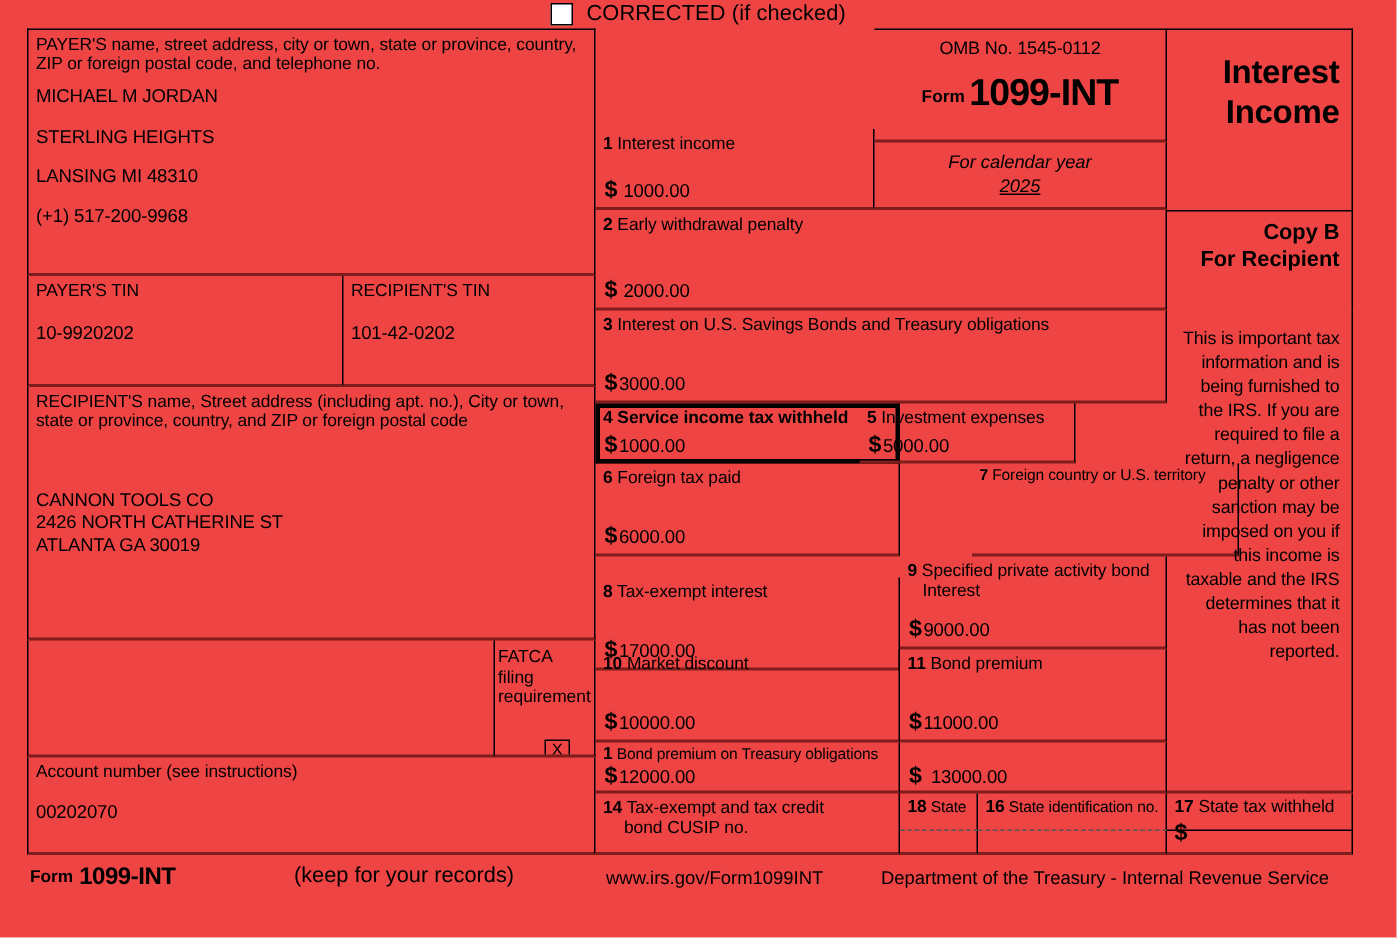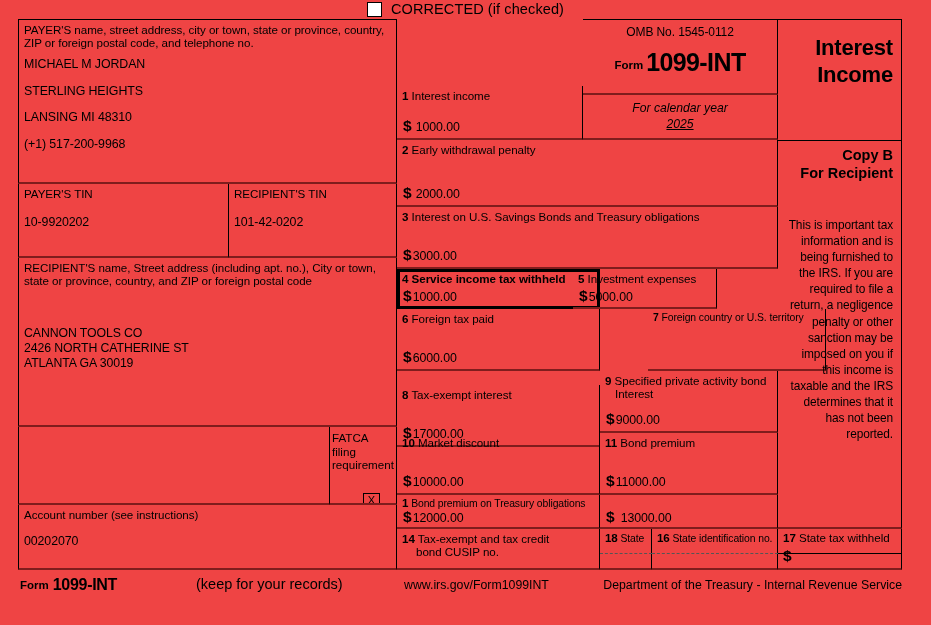--- a/index.html
+++ b/index.html
@@ -256,21 +256,21 @@
   }
   .f-url {
     position: absolute;
     left: 386px;
     top: 4px;
     font-size: 12.3px;
     white-space: nowrap;
   }
   .f-dept {
     position: absolute;
-    right: 0px;
+    right: 16px;
     top: 4px;
     font-size: 12.3px;
     white-space: nowrap;
   }
 </style>
 </head>
 <body>
 
 <div id="page">
 

